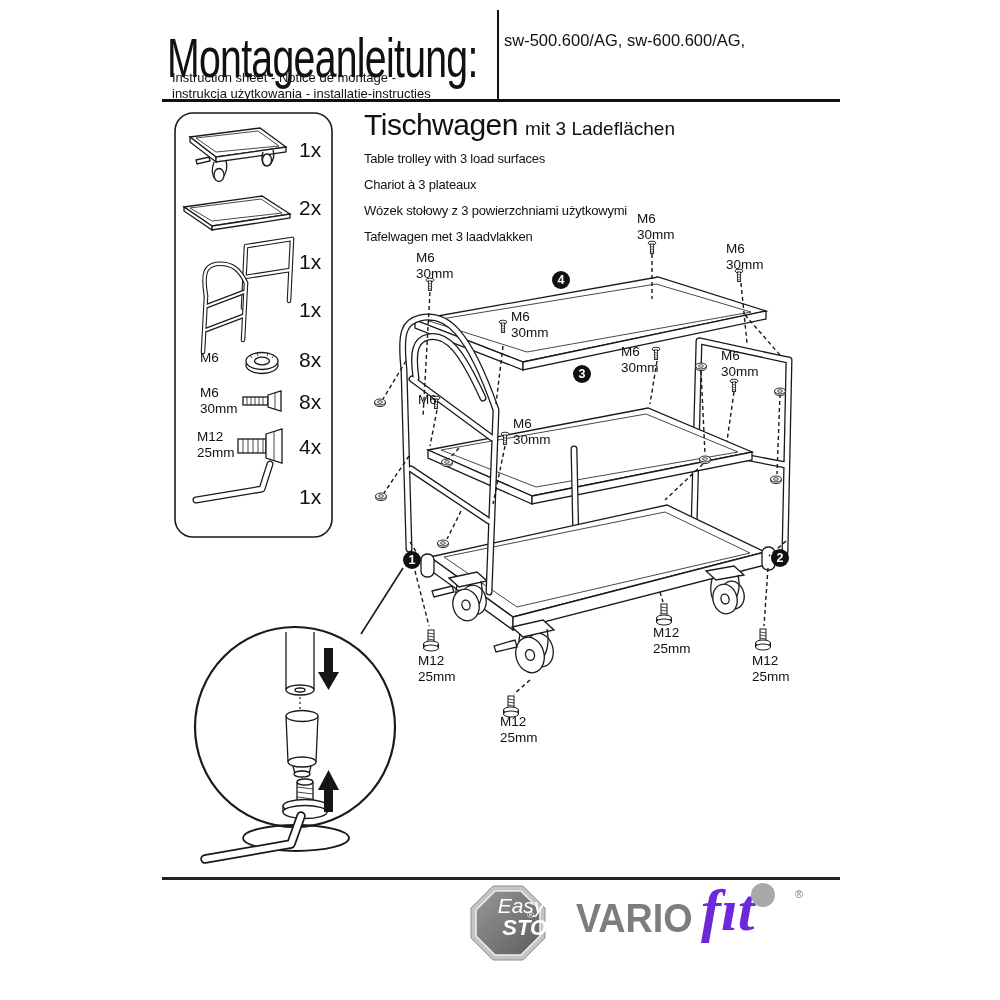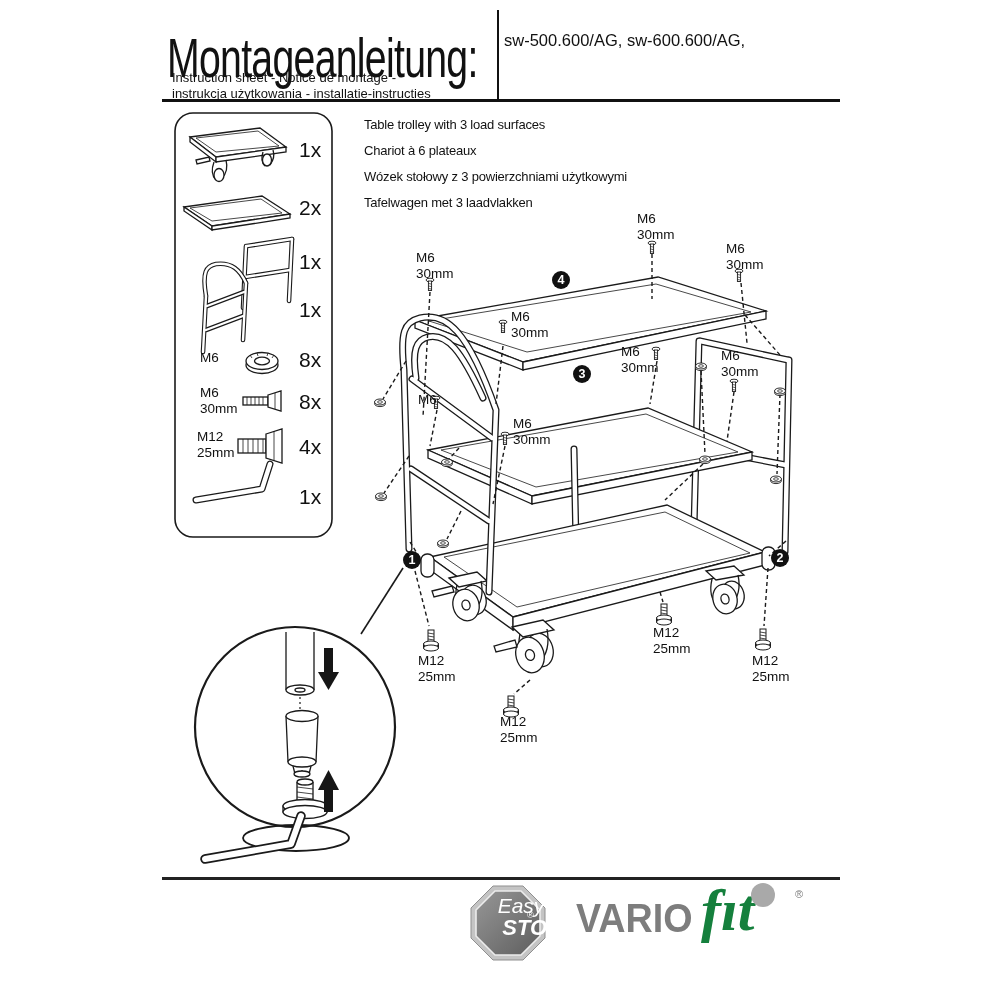--- a/index.html
+++ b/index.html
@@ -24,21 +24,21 @@
   .lbl{font-size:13.5px;line-height:15.5px;white-space:nowrap;}
   .lbl span{display:block;}
   .qty{font-size:21px;}
   .co{width:18px;height:18px;border-radius:50%;background:#111;color:#fff;
       font-size:12.5px;font-weight:bold;text-align:center;line-height:18px;}
   
   .easy-txt{font-style:italic;color:#fff;white-space:nowrap;}
   .vario{font-size:41px;font-weight:bold;color:#7d7d7d;letter-spacing:0;
          transform:scaleX(.92);transform-origin:0 0;white-space:nowrap;}
   .fit{font-family:"Liberation Serif",serif;font-style:italic;font-weight:bold;
-       font-size:60px;color:#15803d;line-height:1;white-space:nowrap;}
+       font-size:60px;color:#6d28d9;line-height:1;white-space:nowrap;}
   .fitdot{width:24px;height:24px;border-radius:50%;background:#a9a9a9;}
   .reg{color:#7d7d7d;}
 </style>
 </head>
 <body>
 
 <div class="page">
 
 <svg width="1000" height="1000" viewBox="0 0 1000 1000">
   <defs>
@@ -343,22 +343,25 @@
 <div class="abs hdr-title">Montageanleitung:</div>
 <div class="abs hdr-sub" style="top:70px;">Instruction sheet - Notice de montage -</div>
 <div class="abs hdr-sub" style="top:86px;">instrukcja użytkowania - installatie-instructies</div>
 <div class="abs vdiv"></div>
 <div class="abs codes">
   <span style="display:block">sw-500.600/AG, sw-600.600/AG,</span>
 </div>
 <div class="abs hrule"></div>
 
 <div class="abs ptitle">
+  <div style="margin-bottom:3px;">
+    <span class="big">Tischwagen</span><span class="mid">mit 3 Ladeflächen</span>
+  </div>
   <span class="tr">Table trolley with 3 load surfaces</span>
-  <span class="tr">Chariot à 6 plateaux</span>
+  <span class="tr">Chariot à 3 plateaux</span>
   <span class="tr">Wózek stołowy z 3 powierzchniami użytkowymi</span>
   <span class="tr">Tafelwagen met 3 laadvlakken</span>
 </div>
 
 <div class="abs qty" style="left:299px;top:138px;">1x</div>
 <div class="abs qty" style="left:299px;top:196px;">2x</div>
 <div class="abs qty" style="left:299px;top:250px;">1x</div>
 <div class="abs qty" style="left:299px;top:298px;">1x</div>
 <div class="abs qty" style="left:299px;top:348px;">8x</div>
 <div class="abs qty" style="left:299px;top:390px;">8x</div>

